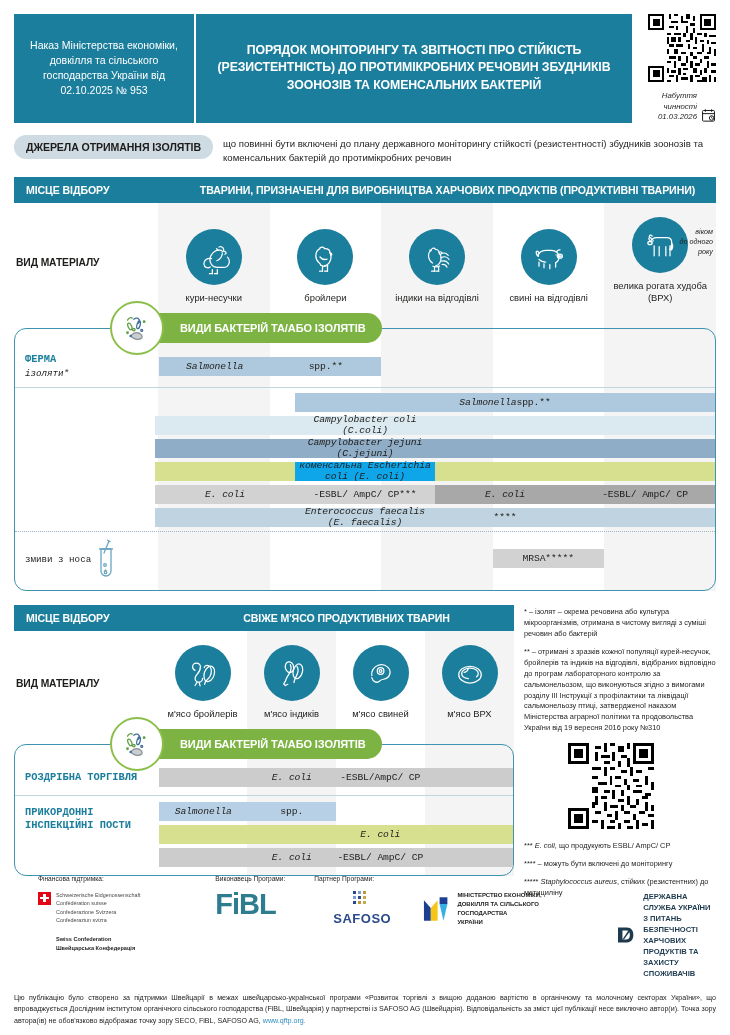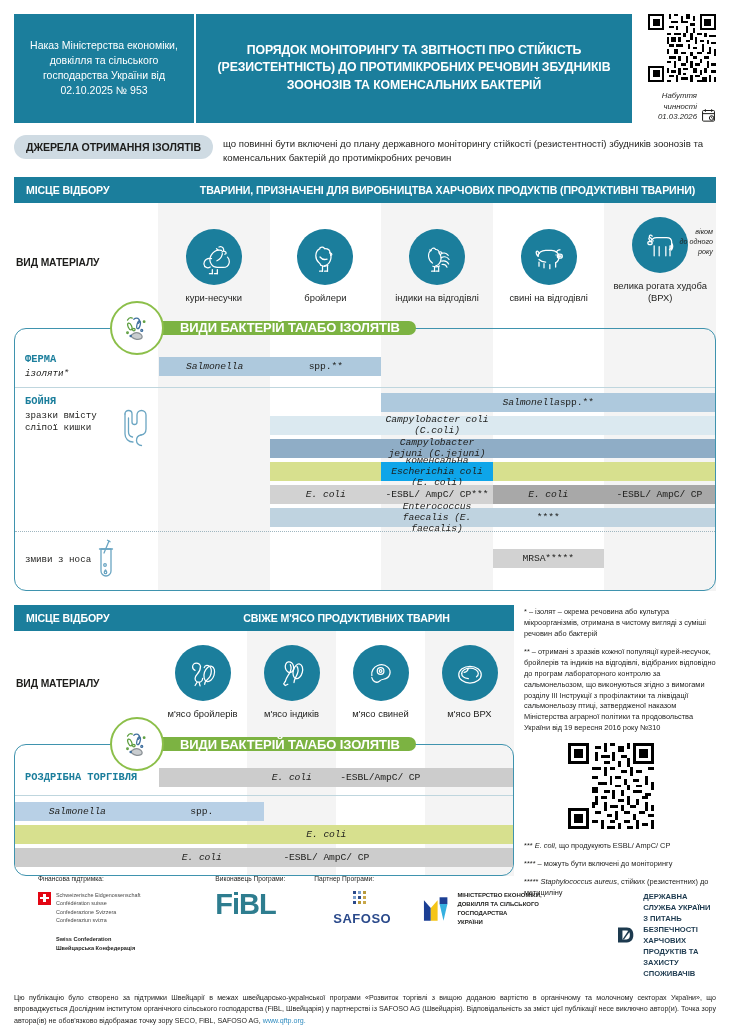--- a/index.html
+++ b/index.html
@@ -106,22 +106,22 @@
     display:flex; align-items:center; margin-left:96px; height:30px; width:290px;
   }
   .bact-bubble {
     width:54px;height:54px;border-radius:50%;
     background:#ffffff;border:2px solid #8cbf4a;
     display:flex;align-items:center;justify-content:center;
     position:absolute; left:0; top:-12px; z-index:5;
   }
   .bact-bubble svg{width:38px;height:38px;}
   .bact-pill {
-    background:#7cb342; color:#fff; font-weight:bold; font-size:13px;
-    border-radius:15px; height:14px; display:flex; align-items:center;
+    background:#7cb342; color:#fff; font-weight:bold; font-size:11px;
+    border-radius:15px; height:30px; display:flex; align-items:center;
     padding-left:48px; padding-right:16px; margin-left:22px; letter-spacing:-0.1px;
     white-space:nowrap;
   }
   .bact-card {
     border:1.4px solid #3f93ae; border-radius:12px;
     margin-top:-15px; padding-top:20px; position:relative; z-index:1;
     background:transparent;
   }
   .rowgroup { display:flex;font-family:Liberation Mono, monospace; }
   .rg-label {
@@ -461,32 +461,20 @@
               <div class="bar-cell"></div>
                 <div class="bar-cell"></div>
                 <div class="bar-cell"></div>
             </div>
           </div>
         </div>
 
         <div class="hr-solid" style="margin:3px 0;"></div>
 
         <div class="rowgroup">
-          <div class="rg-label">
-            <div class="rg-title">БОЙНЯ</div>
-            <div class="rg-sub-flex">
-              <div class="rg-sub">зразки вмісту сліпої кишки</div>
-              <svg class="rg-icon" viewBox="0 0 34 40" fill="none" stroke="#6aa5c2" stroke-width="1.3" stroke-linecap="round" stroke-linejoin="round">
-                <path d="M6 6c0-2 1.5-3.5 3.5-3.5S13 4 13 6v8c0 1.5 1.2 2.5 2.5 2.5S18 15.5 18 14V7c0-2.5 2-4.5 4.5-4.5S27 4.5 27 7v14c0 3-2 5.5-5 6"></path>
-                <path d="M22 27c-2.5.5-4.5 2.8-4.5 5.5 0 2.8 2.3 5 5 5"></path>
-                <path d="M9.5 10v14c0 2.5 1.8 4.5 4 5"></path>
-                <path d="M6 6v20c0 4.5 3.5 8 8 8"></path>
-              </svg>
-            </div>
-          </div>
           <div class="rg-rows">
 
             <div class="bar-row">
               <div class="bar-cell"></div>
                 <div class="bar-cell"></div>
               <div class="bar-cell">
                   <div class="bar" style="background:#aec9dd"></div>
                 </div>
               <div class="bar-cell">
                   <div class="bar" style="background:#aec9dd">
@@ -754,20 +742,23 @@
                   <div class="bar-cell">
                       <div class="bar" style="background:#cccccc"></div>
                     </div>
                 </div>
               </div>
             </div>
 
             <div class="hr-solid" style="margin:4px 0;"></div>
 
             <div class="rowgroup" style="padding-bottom:6px;">
+              <div class="rg2-label">
+                <div class="rg2-title">ПРИКОРДОННІ ІНСПЕКЦІЙНІ ПОСТИ</div>
+              </div>
               <div class="rg-rows">
 
                 <div class="bar-row">
                   <div class="bar-cell">
                       <div class="bar" style="background:#b8d0e6">
                         <span class="ital">Salmonella</span>
                       </div>
                     </div>
                   <div class="bar-cell">
                       <div class="bar" style="background:#b8d0e6">

